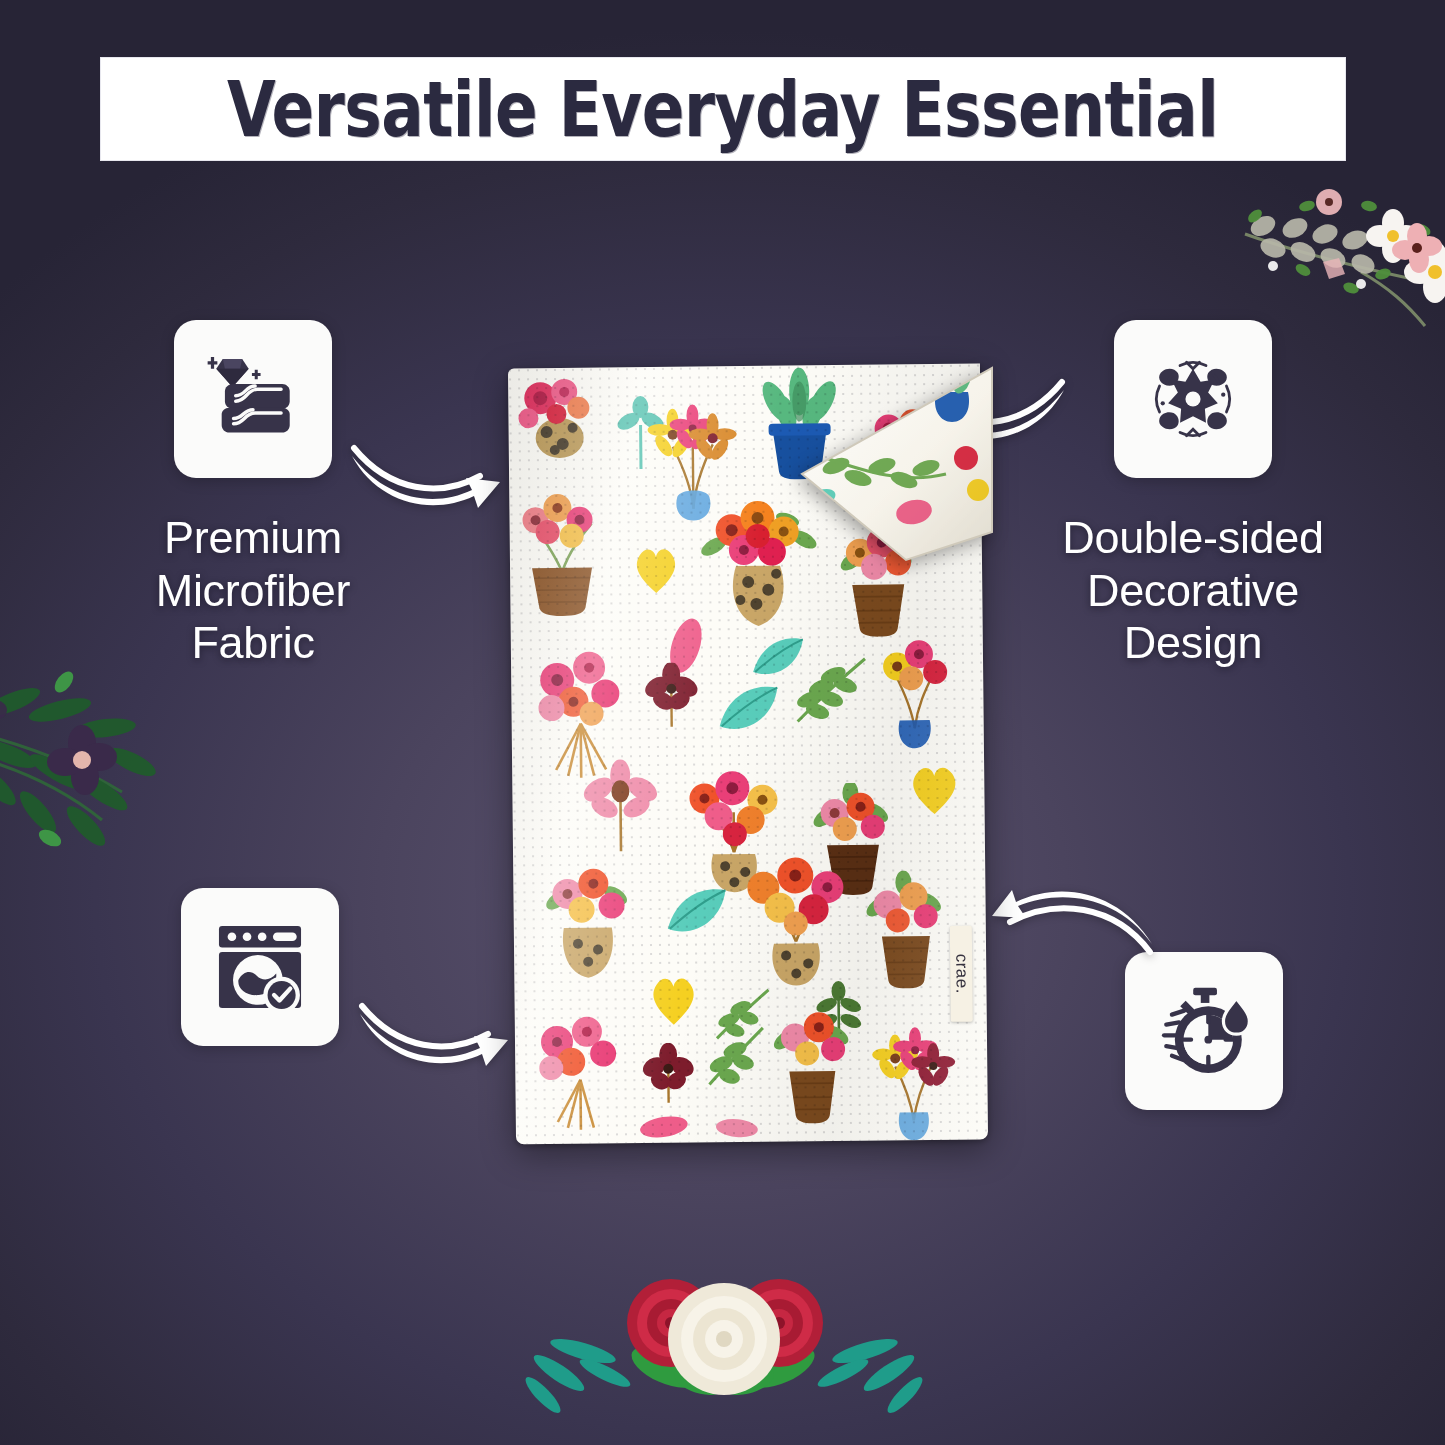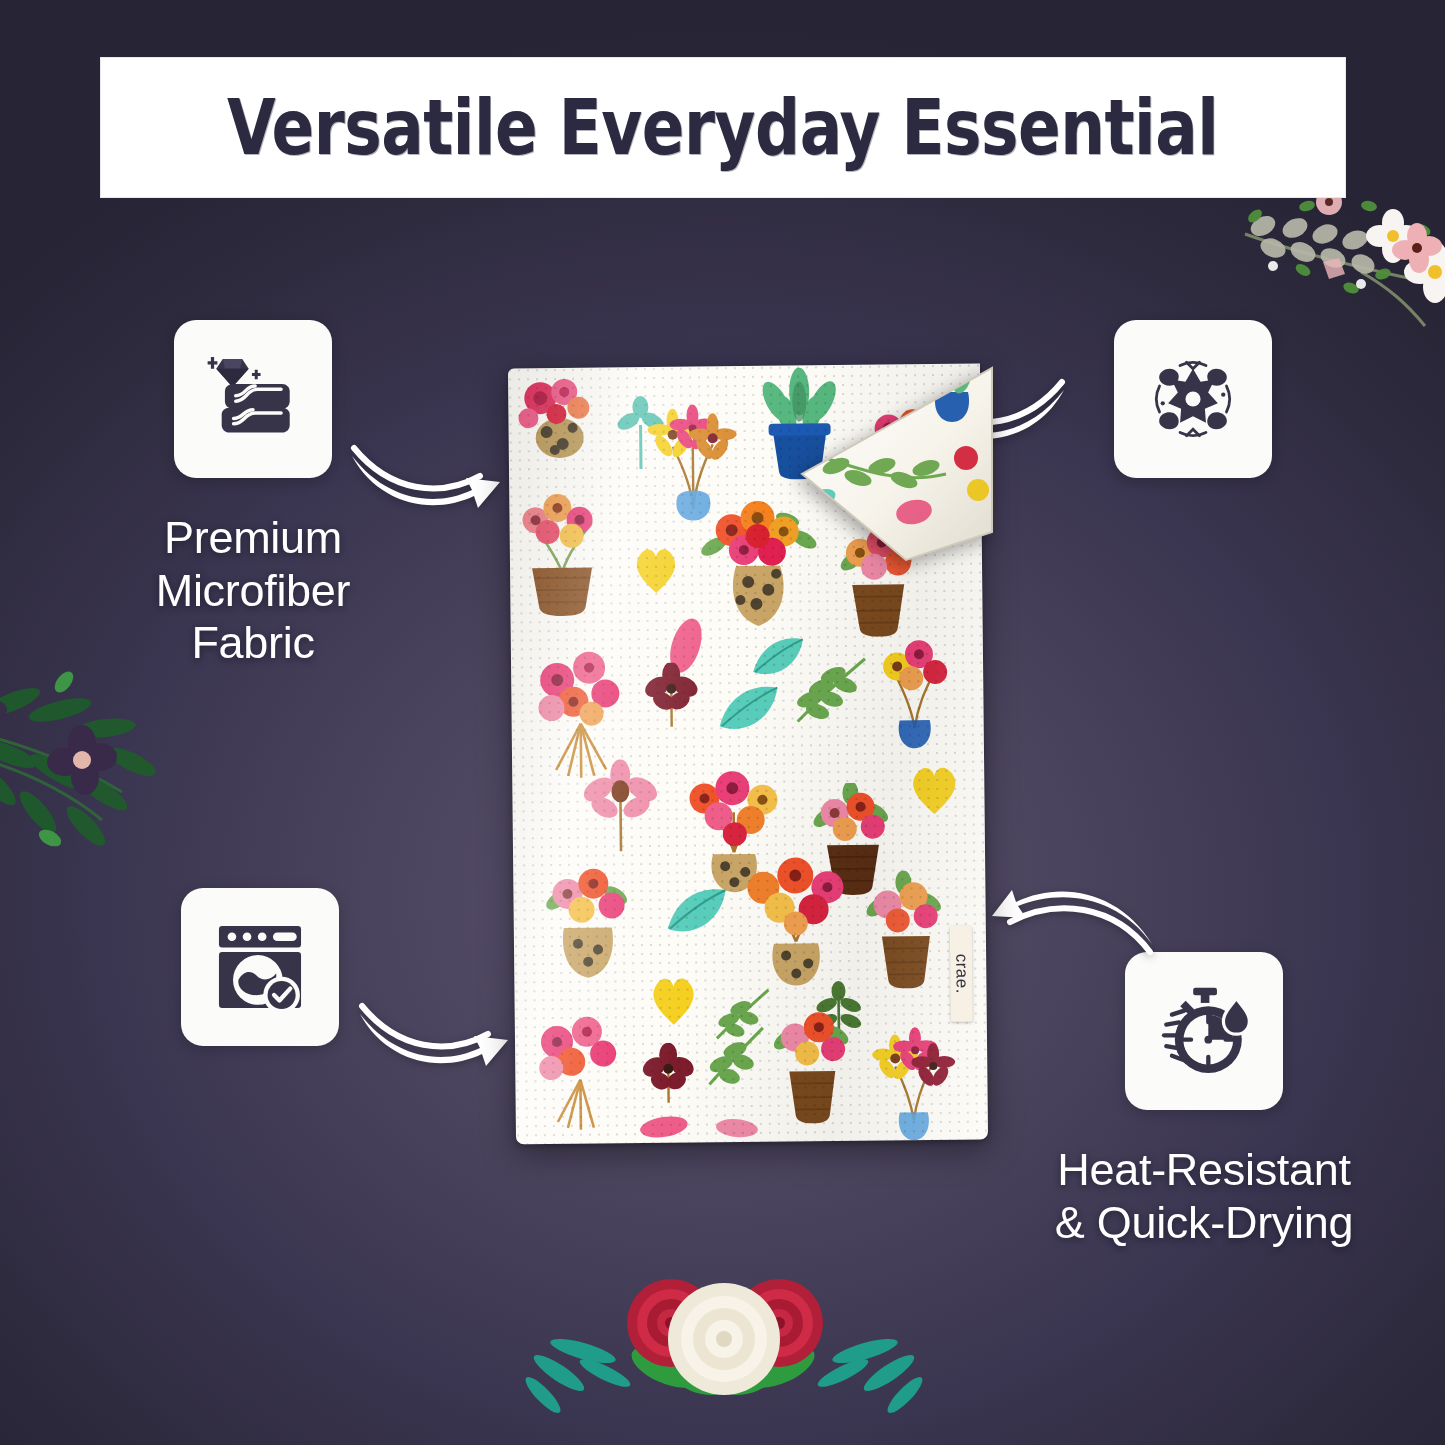--- a/index.html
+++ b/index.html
@@ -9,21 +9,21 @@
     background:#2b2838;
   }
   .stage{
     position:relative;width:1445px;height:1445px;overflow:hidden;
     background:
       radial-gradient(ellipse 70% 60% at 50% 62%, #5b5370 0%, #4b445e 34%, #3a3550 62%, #2e2a3d 86%, #272436 100%);
   }
 
   
   .banner{
-    position:absolute;left:100px;top:57px;width:1246px;height:141px;
+    position:absolute;left:100px;top:57px;width:1246px;height:104px;
     background:#ffffff;border:1px solid #e7e7ee;
     display:flex;align-items:center;justify-content:center;
     box-sizing:border-box;
   }
   .banner-title{
     font-family:"Liberation Sans Narrow","DejaVu Sans Condensed","Liberation Sans",sans-serif;
     font-weight:bold;font-size:76px;letter-spacing:-0.5px;
     color:#2b2a40;white-space:nowrap;
     transform:scaleX(0.92);
     text-shadow:1px 1px 0 rgba(40,38,60,.35);
@@ -307,20 +307,23 @@
           <path d="M81 38c2 4 3 8 3 12s-1 8-3 12"></path>
           <path d="M44 16l6 6 6-6"></path>
           <path d="M44 84l6-6 6 6"></path>
           <path d="M69 28c3 2 4 5 5 8"></path>
           <path d="M31 28c-3 2-4 5-5 8"></path>
         </g>
         <circle cx="78" cy="46" r="2" fill="#373349"></circle>
         <circle cx="22" cy="54" r="2" fill="#373349"></circle>
       </svg>
     </div>
+    <div class="feature-label">Double-sided
+Decorative
+Design</div>
   </div>
 
   <div class="feature" id="f-machine">
     <div class="icon-card">
       <svg viewBox="0 0 100 100">
         <g fill="#373349">
           <rect x="12" y="12" width="76" height="20" rx="3"></rect>
           <rect x="12" y="36" width="76" height="52" rx="3"></rect>
         </g>
         <g fill="#fbfbfa">
@@ -362,22 +365,20 @@
         <g fill="#373349">
           <rect x="18" y="31" width="16" height="4" rx="2" transform="rotate(-18 26 33)"></rect>
           <rect x="13" y="41" width="16" height="4" rx="2" transform="rotate(-10 21 43)"></rect>
           <rect x="11" y="52" width="16" height="4" rx="2"></rect>
           <rect x="13" y="63" width="16" height="4" rx="2" transform="rotate(10 21 65)"></rect>
           <rect x="18" y="73" width="16" height="4" rx="2" transform="rotate(20 26 75)"></rect>
         </g>
         <path d="M80 20c7 9 12 14 12 21 0 7-5 12-12 12s-12-5-12-12c0-7 5-12 12-21z" fill="#373349" stroke="#fbfbfa" stroke-width="3"></path>
       </svg>
     </div>
-    <div class="feature-label">Heat-Resistant
-&amp; Quick-Drying</div>
   </div>
 
   <div class="arrow" id="arrow-tl">
     <svg viewBox="0 0 160 74">
       <path d="M4 18 C38 62 86 70 124 52 L118 40 L152 44 L130 70 L126 58 C84 78 30 66 4 18 Z" fill="#ffffff"></path>
       <path d="M6 10 C42 54 92 60 132 38" fill="none" stroke="#ffffff" stroke-width="6" stroke-linecap="round"></path>
     </svg>
   </div>
   <div class="arrow" id="arrow-tr">
     <svg viewBox="0 0 160 74">

